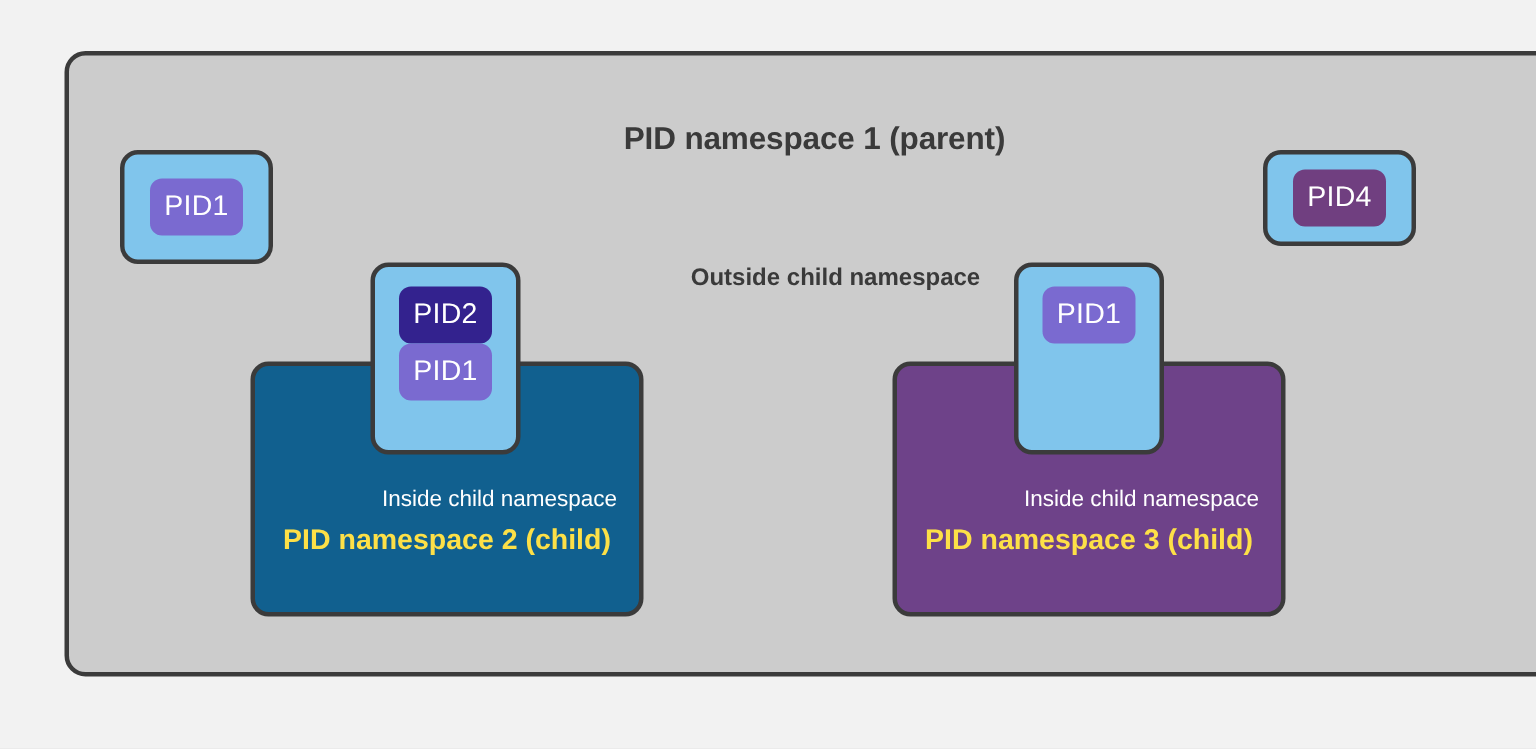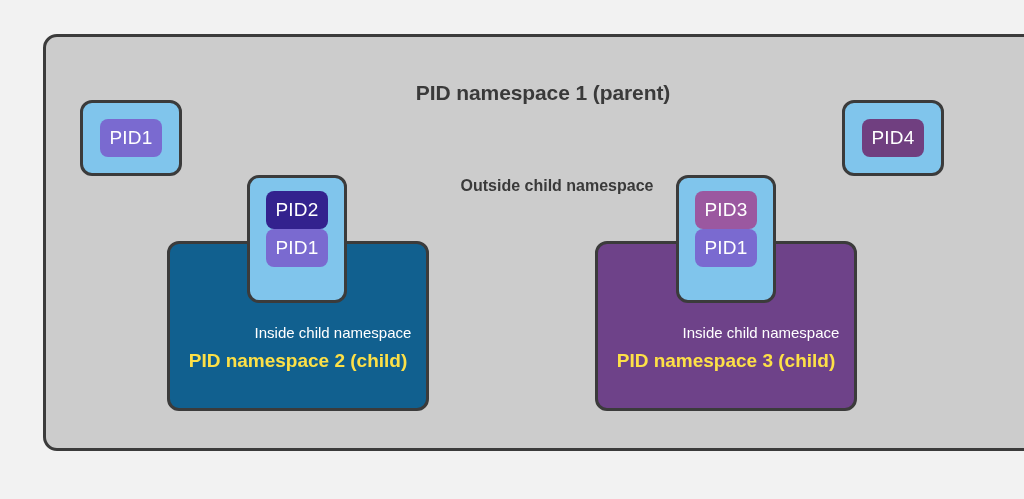--- a/index.html
+++ b/index.html
@@ -144,21 +144,20 @@
   <div class="proc-card" style="left: 80px; top: 100px; width: 102px; height: 76px; background: rgb(128, 197, 236);">
     <span class="pid-chip" style="background: rgb(122, 106, 208);">PID1</span>
   </div>
 
   <div class="proc-card tall" style="left: 247px; top: 175px; width: 100px; height: 128px; background: rgb(128, 197, 236);">
     <span class="pid-chip" style="background: rgb(51, 34, 142);">PID2</span>
     <span class="pid-chip" style="background: rgb(122, 106, 208);">PID1</span>
   </div>
 
   <div class="proc-card tall" style="left: 676px; top: 175px; width: 100px; height: 128px; background: rgb(128, 197, 236);">
-    <span class="pid-chip" style="background: rgb(155, 88, 160);">PID3</span>
     <span class="pid-chip" style="background: rgb(122, 106, 208);">PID1</span>
   </div>
 
-  <div class="proc-card" style="left: 842px; top: 100px; width: 102px; height: 76px; background: rgb(128, 197, 236);">
+  <div class="proc-card" style="left: 842px; top: 100px; width: 102px; height: 64px; background: rgb(128, 197, 236);">
     <span class="pid-chip" style="background: rgb(112, 63, 128);">PID4</span>
   </div>
 
 </div>
 
 </body></html>

